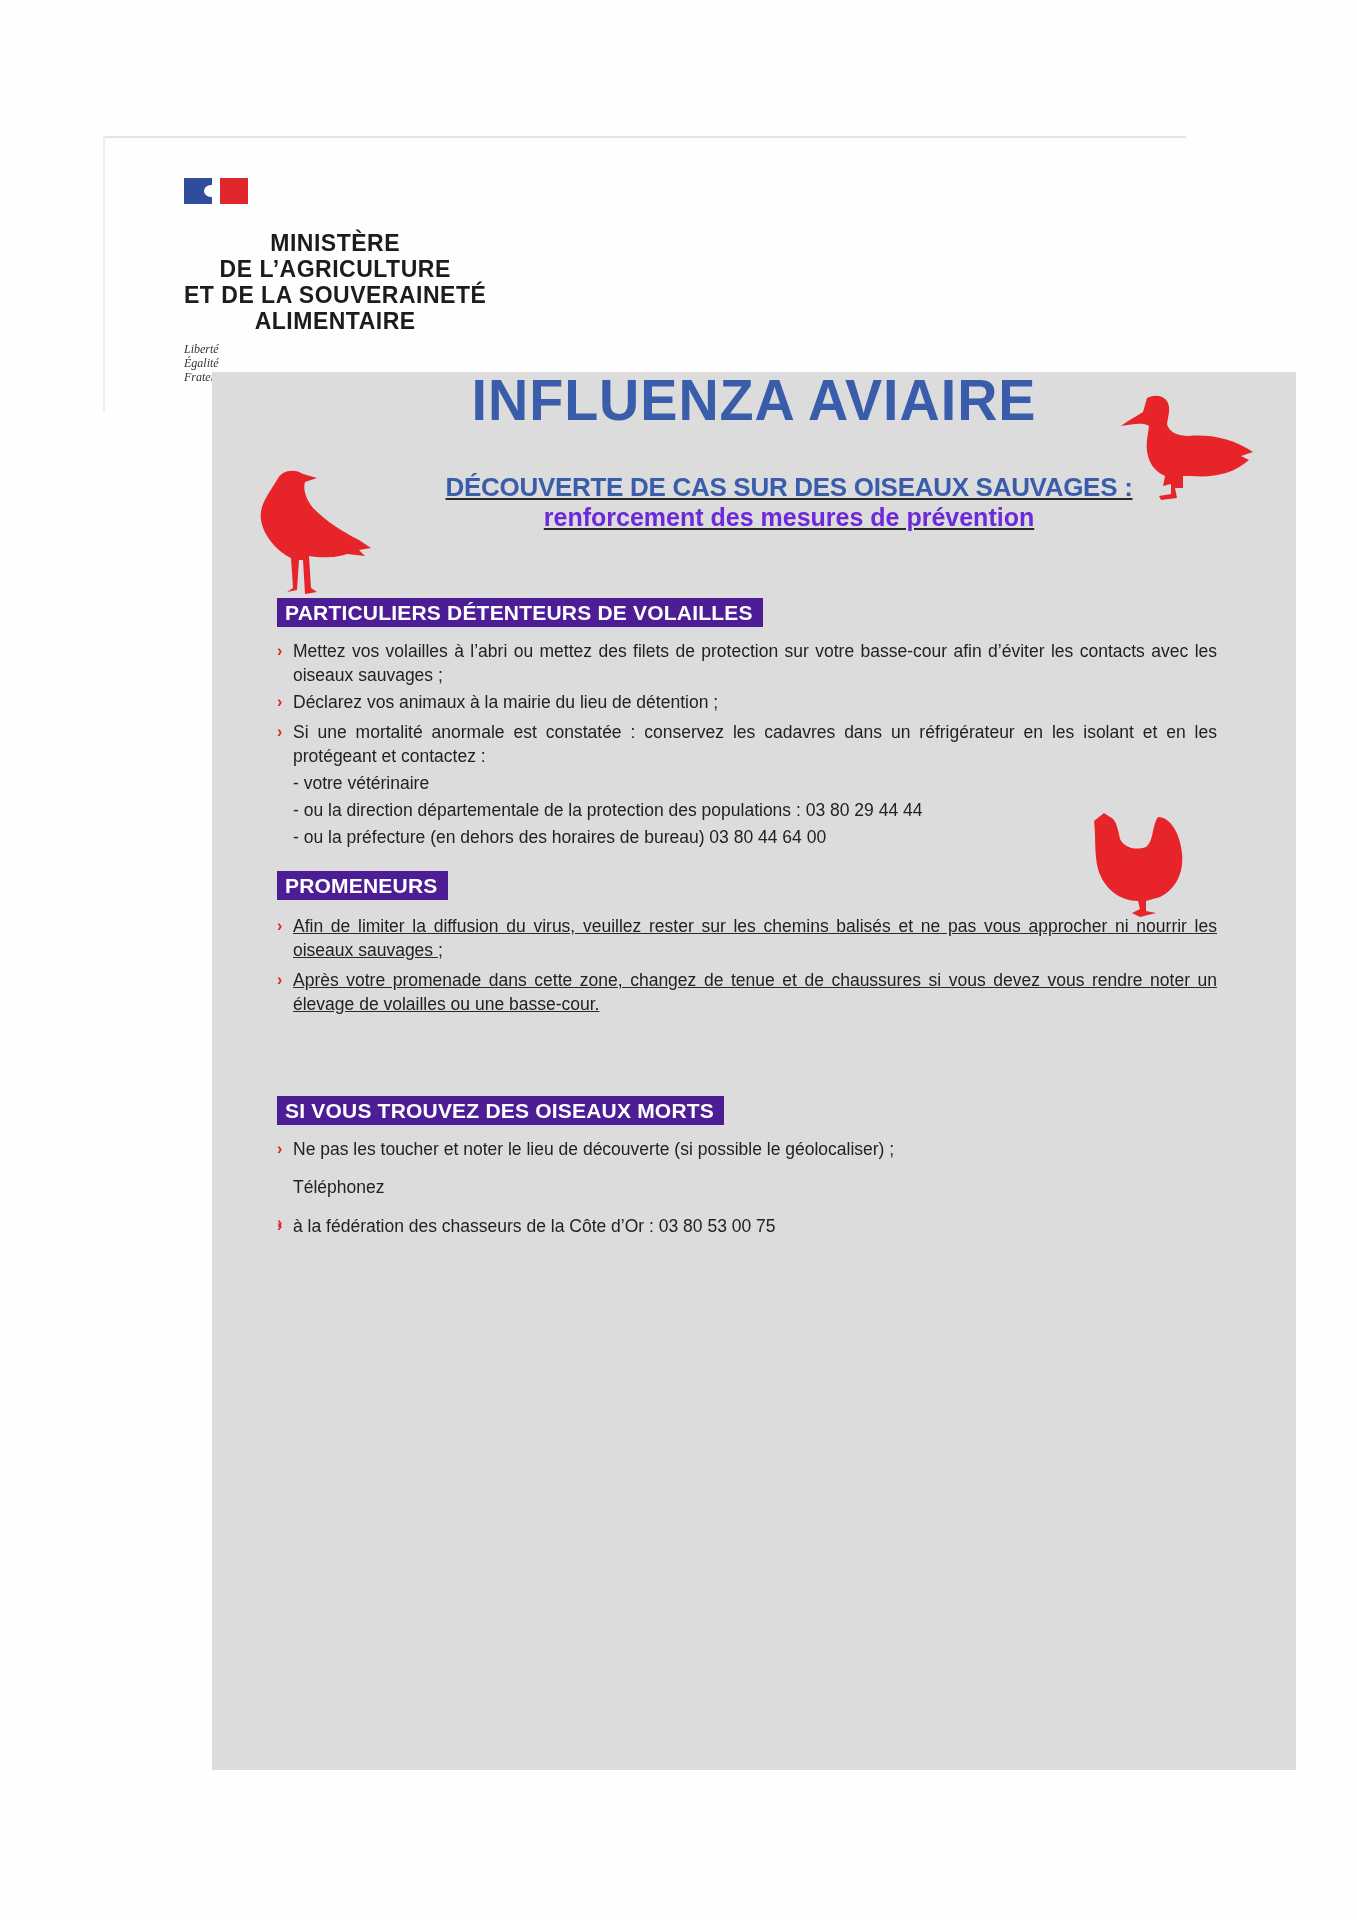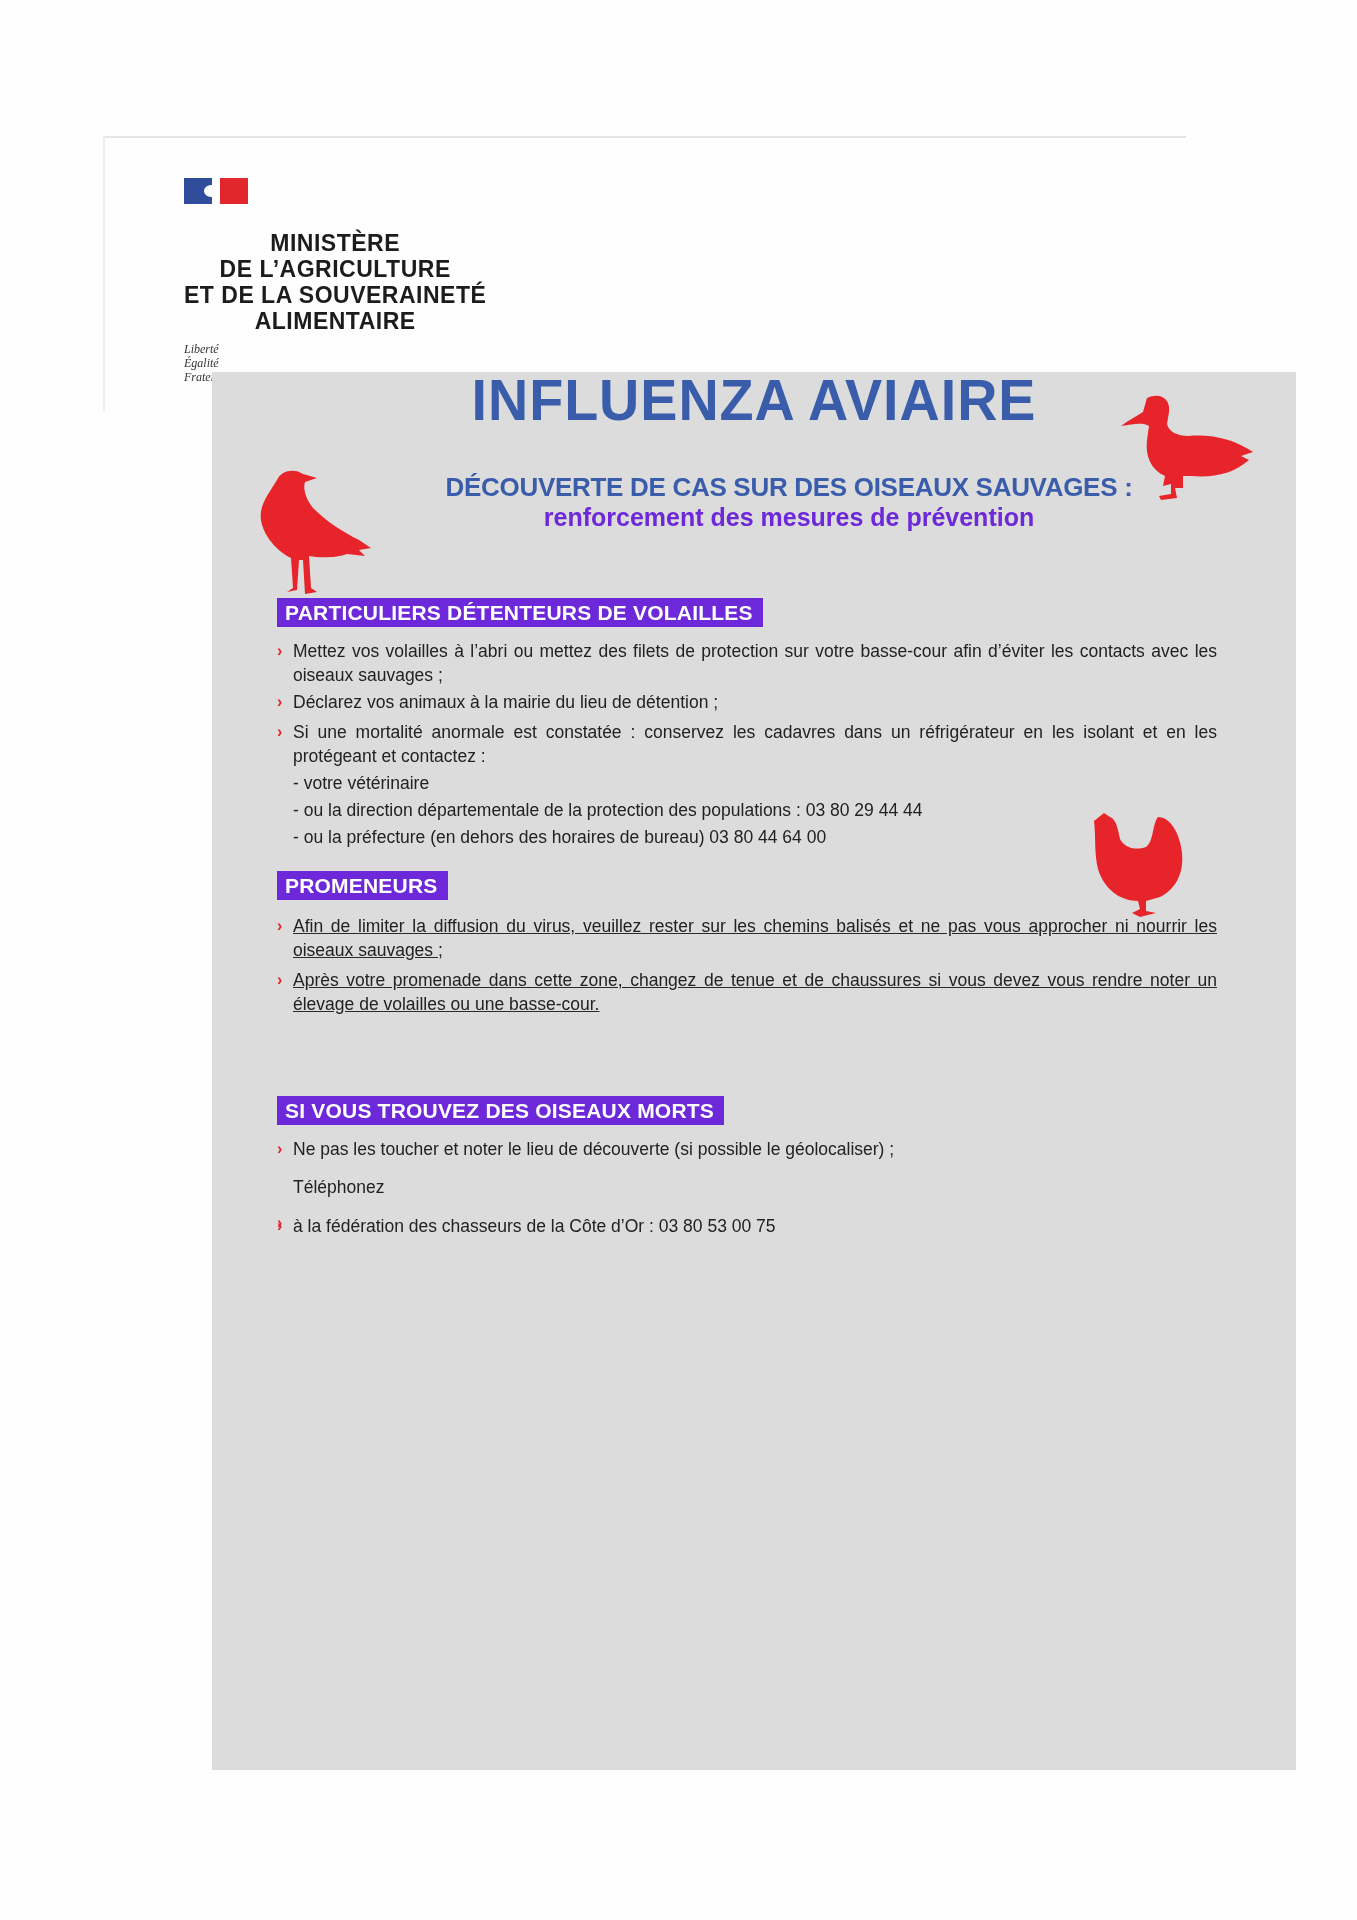--- a/index.html
+++ b/index.html
@@ -18,29 +18,29 @@
   .flag .white { width:8px; height:26px; background:#ffffff; }
   .flag .red { width:28px; height:26px; background:#e1272c; }
   .flag .blue::after { content:""; position:absolute; right:-6px; top:7px; width:14px; height:12px; background:#fff; border-radius:50% 0 40% 50%; }
   .ministry { margin-top:26px; font-weight:bold; font-size:23px; line-height:26px; color:#1c1c1c; letter-spacing:0.5px;text-align:center; }
   .ministry div { white-space:nowrap; }
   .motto { margin-top:8px; font-family:"Liberation Serif", serif; font-style:italic; font-size:12px; line-height:14px; color:#333; }
 
   .panel { position:absolute; left:180px; top:372px; width:1084px; height:1398px; background:#dcdcdc;margin-left:32px; }
 
   .title { position:absolute; left:0; width:100%; top:-6px; text-align:center; font-size:58px; font-weight:bold; color:#3a5dab; letter-spacing:1px; transform:scaleX(0.96); }
-  .subtitle { position:absolute; left:0; width:100%; top:100px; text-align:center; padding-left:70px; box-sizing:border-box; }
+  .subtitle { position:absolute; left:0; width:100%; top:100px; text-align:center; padding-left:70px; box-sizing:border-box;text-decoration:underline; }
   .subtitle .blue-line { font-size:26px; font-weight:bold; color:#3a5dab; letter-spacing:-0.3px; }
   .subtitle .red-line { font-size:25px; font-weight:bold; color:#6d28d9; line-height:29px; }
 
   .bird { position:absolute; }
   .bird svg { display:block; }
 
   .section { position:absolute; left:65px; width:940px; }
-  .section-header { display:inline-block; background:#6d28d9; color:#fff; font-weight:bold; font-size:21px; padding:3px 10px 2px 8px; letter-spacing:0.2px; }
+  .section-header { display:inline-block; background:#4c1d95; color:#fff; font-weight:bold; font-size:21px; padding:3px 10px 2px 8px; letter-spacing:0.2px; }
   .items { margin-top:12px; font-size:17.5px; line-height:24px; color:#222; }
   .item { position:relative; padding-left:16px; margin-bottom:3px; text-align:justify; }
   .item .chev { position:absolute; left:0; top:0; color:#e0242b; font-weight:bold; font-size:16px; }
   .subitem { padding-left:16px; margin-bottom:3px; }
   .plain { padding-left:16px; margin:14px 0 12px 0; }
   .items.spaced .item { margin-bottom:14px; }
 </style>
 </head>
 <body>
 

